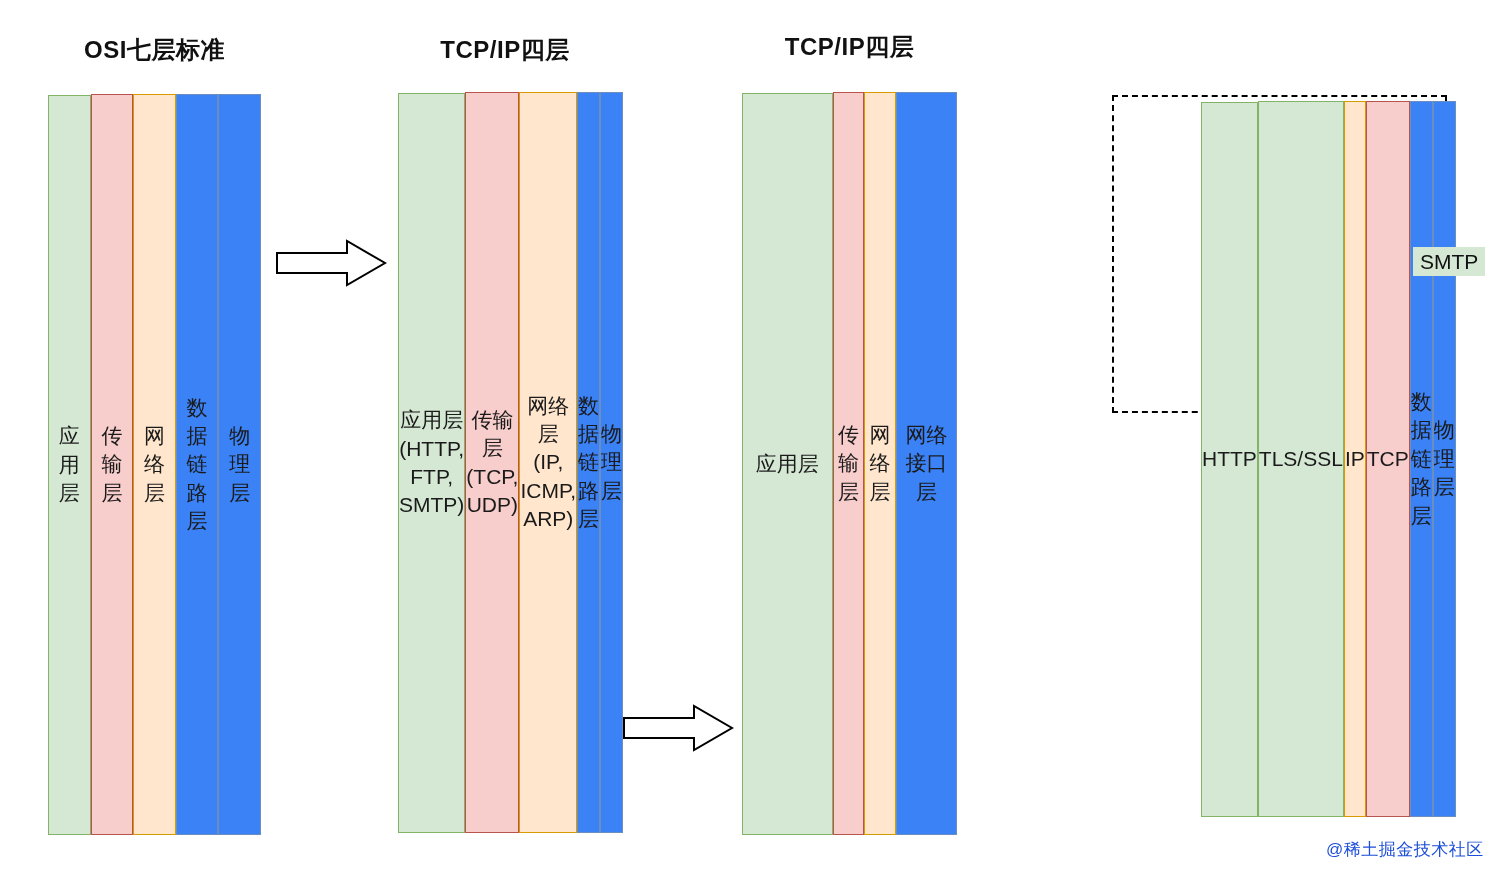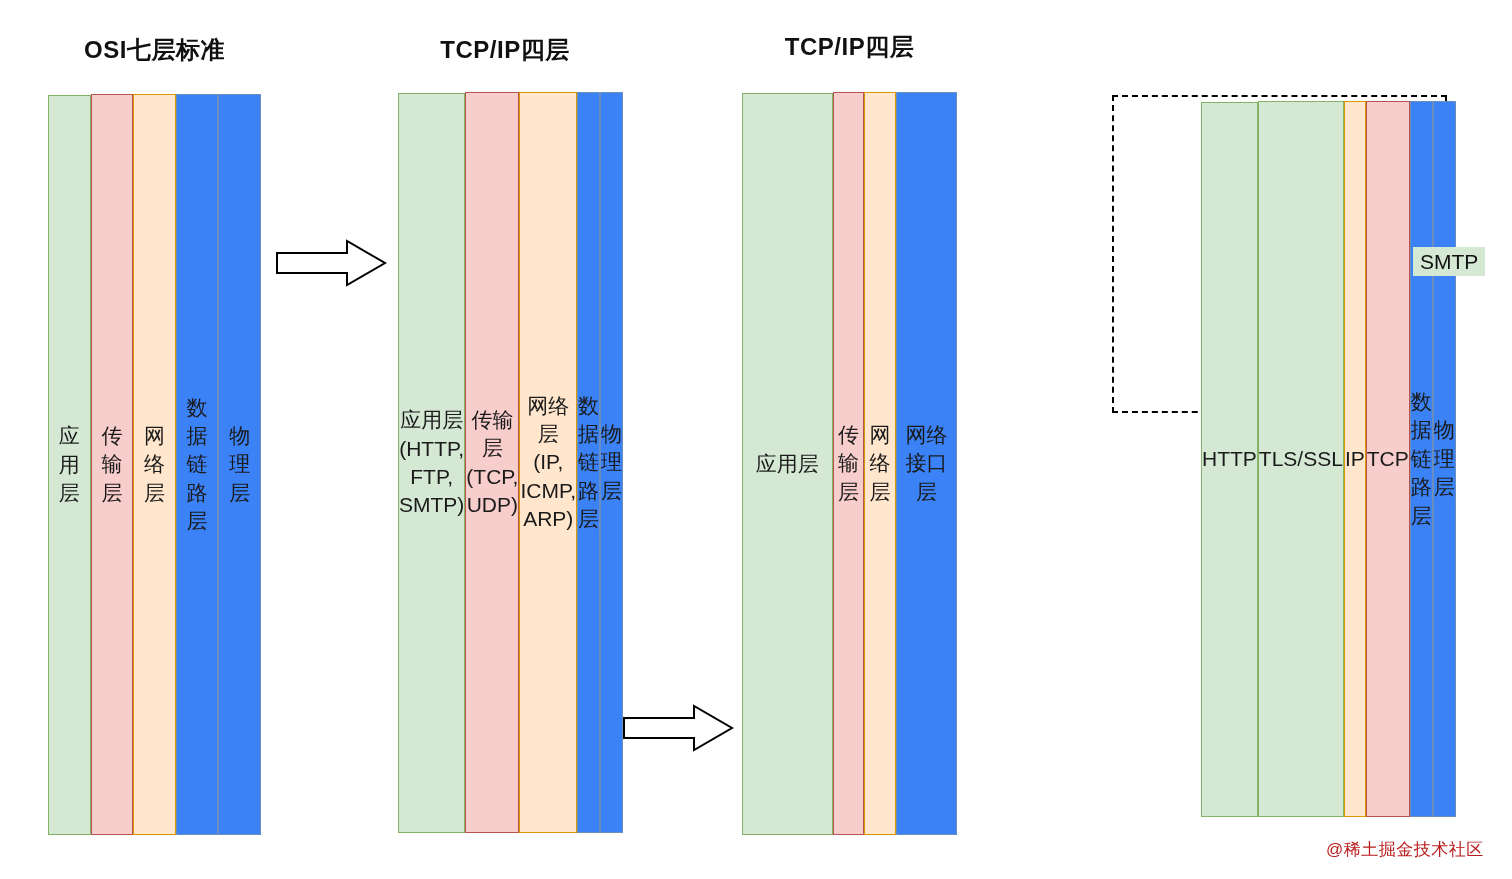--- a/index.html
+++ b/index.html
@@ -64,21 +64,21 @@
     color: #111111;
     font-size: 21px;
     padding: 2px 7px;
     line-height: 1.2;
   }
 
   .arrow { position: absolute; }
 
   .watermark {
     position: absolute;
-    color: #b91c1c;
+    color: #1d4ed8;
     font-size: 17px;
     letter-spacing: 0.5px;
   }
 </style>
 </head>
 <body>
 
 <div class="canvas">
 
   <div class="col-title" style="left:48px; top:34px; width:213px;">OSI七层标准</div>

